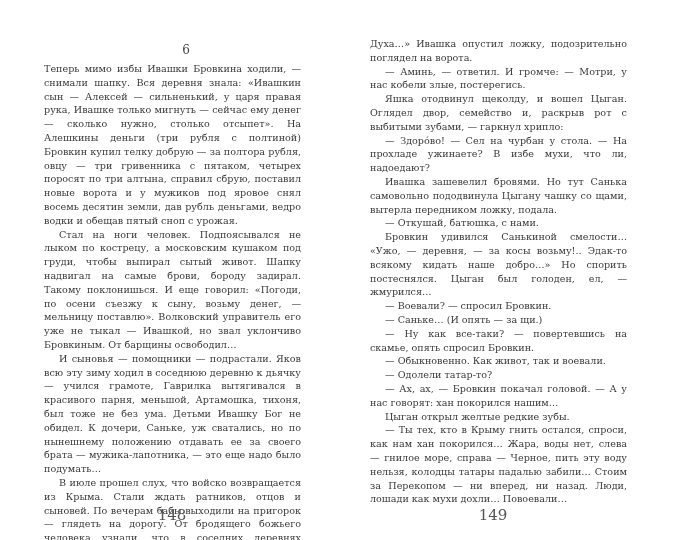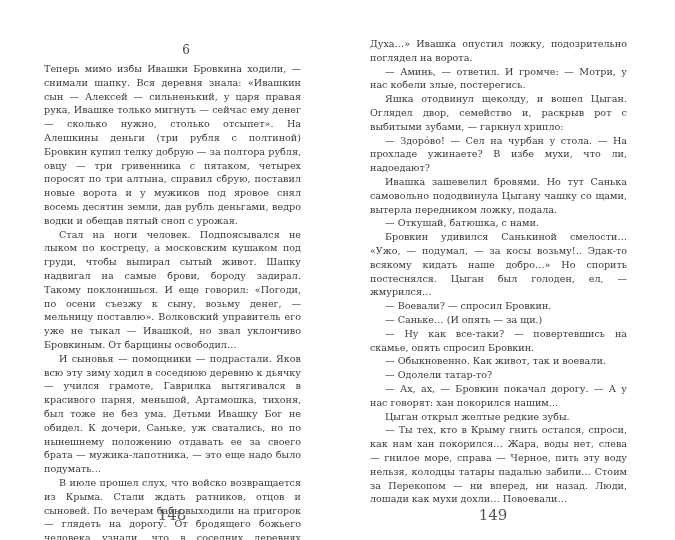--- a/index.html
+++ b/index.html
@@ -48,25 +48,25 @@
 </div>
 
 <div class="page right">
   <div class="col">
     <p class="noindent">Духа…» Ивашка опустил ложку, подозрительно поглядел на ворота.</p>
     <p>— Аминь, — ответил. И громче: — Мотри, у нас кобели злые, постерегись.</p>
     <p>Яшка отодвинул щеколду, и вошел Цыган. Оглядел двор, семейство и, раскрыв рот с выбитыми зубами, — гаркнул хрипло:</p>
     <p>— Здоро́во! — Сел на чурбан у стола. — На прохладе ужинаете? В избе мухи, что ли, надоедают?</p>
     <p>Ивашка зашевелил бровями. Но тут Санька самовольно пододвинула Цыгану чашку со щами, вытерла передником ложку, подала.</p>
     <p>— Откушай, батюшка, с нами.</p>
-    <p>Бровкин удивился Санькиной смелости… «Ужо, — подумал, — за косы возьму!.. Эдак-то всякому кидать наше добро…» Но спорить постеснялся. Цыган был голоден, ел, — жмурился…</p>
+    <p>Бровкин удивился Санькиной смелости… «Ужо, — деревня, — за косы возьму!.. Эдак-то всякому кидать наше добро…» Но спорить постеснялся. Цыган был голоден, ел, — жмурился…</p>
     <p>— Воевали? — спросил Бровкин.</p>
     <p>— Саньке… (И опять — за щи.)</p>
     <p>— Ну как все-таки? — повертевшись на скамье, опять спросил Бровкин.</p>
     <p>— Обыкновенно. Как живот, так и воевали.</p>
     <p>— Одолели татар-то?</p>
-    <p>— Ах, ах, — Бровкин покачал дорогу. — А у нас говорят: хан покорился нашим…</p>
+    <p>— Ах, ах, — Бровкин покачал головой. — А у нас говорят: хан покорился нашим…</p>
     <p>Цыган открыл желтые редкие зубы.</p>
     <p>— Ты тех, кто в Крыму гнить остался, спроси, как нам хан покорился… Жара, воды нет, слева — гнилое море, справа — Черное, пить эту воду нельзя, колодцы татары падалью забили… Стоим за Перекопом — ни вперед, ни назад. Люди, лошади как мухи дохли… Повоевали…</p>
 
   </div>
   <div class="folio">149</div>
 </div>
 
 </body></html>

